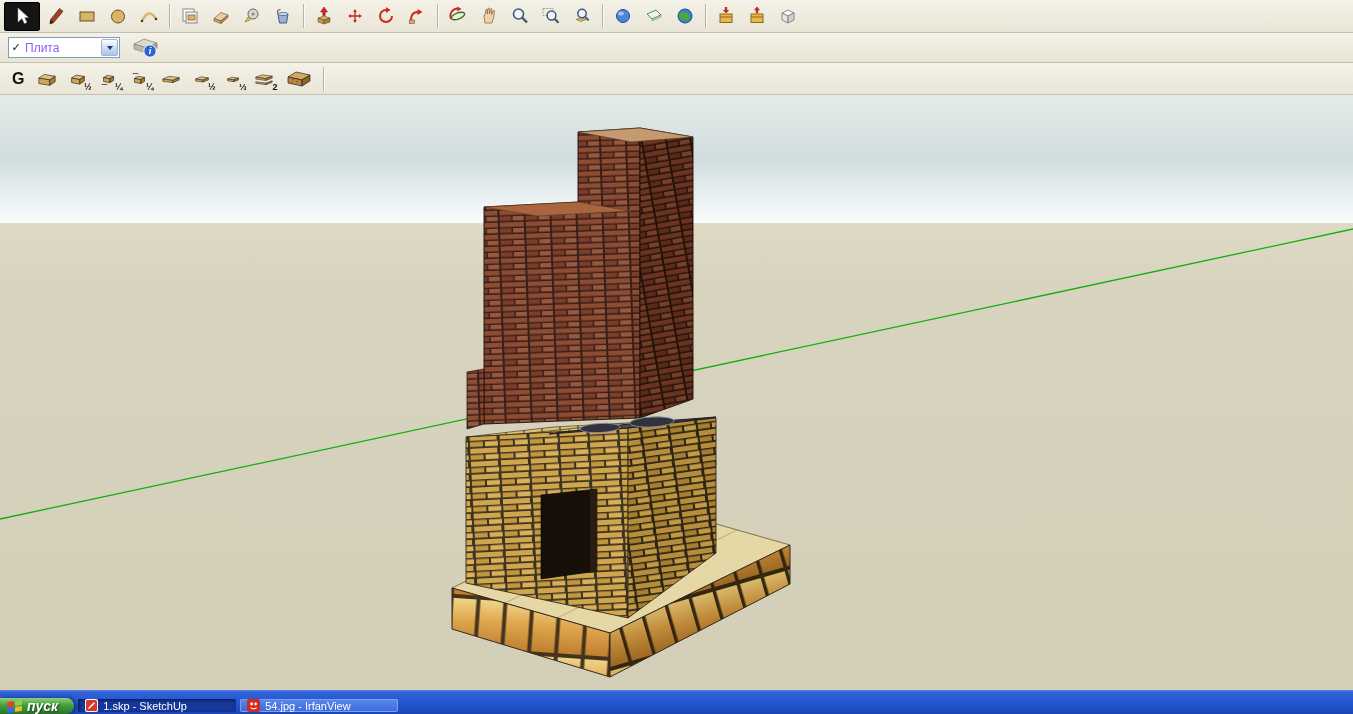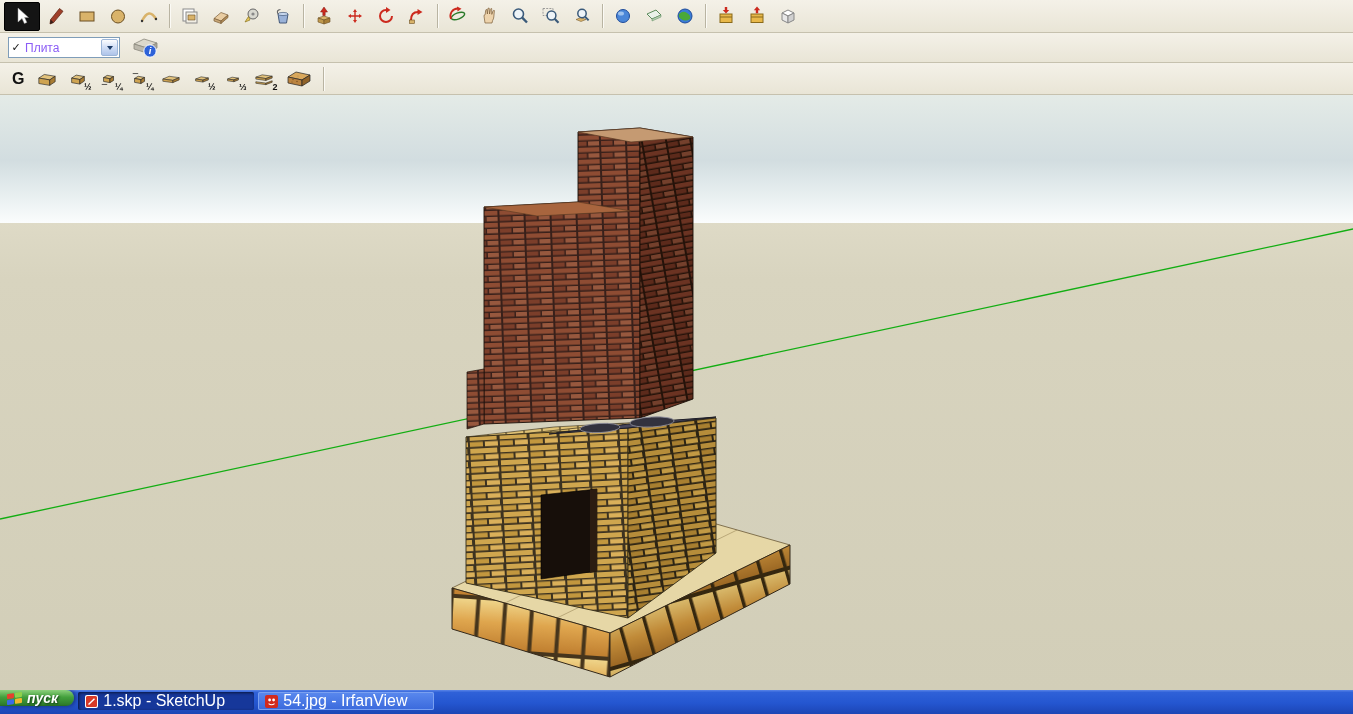--- a/index.html
+++ b/index.html
@@ -34,31 +34,31 @@
   
   .gmark{font-size:16px;font-weight:bold;color:#111;padding:0 7px 0 8px}
   .tbtn .frac{position:absolute;right:1px;bottom:-1px;font-size:9px;font-weight:bold;color:#111}
   .tbtn.wide{width:38px}
 
   
   .viewport{position:relative;flex:0 0 595px;height:595px;background:#d8d4bf}
   .viewport svg{position:absolute;left:0;top:0;width:1353px;height:595px;display:block}
 
   
-  .taskbar{height:24px;flex:0 0 24px;display:flex;align-items:flex-start;
+  .taskbar{height:24px;flex:0 0 24px;display:flex;align-items:flex-end;
            background:linear-gradient(#5a85e8 0%,#2f61d8 10%,#2456d0 55%,#1c45b4 100%);overflow:hidden}
   .start{display:flex;align-items:center;gap:5px;padding:0 16px 0 7px;
          background:linear-gradient(#8cd07c,#43a03c 45%,#2f7e2c 90%,#266824);
          border-radius:0 11px 11px 0;color:#fff;font-weight:bold;font-style:italic;font-size:14px;
          text-shadow:1px 1px 2px #123c16;box-shadow:2px 0 4px rgba(0,0,20,.45)}
   .flag{display:grid;grid-template-columns:7px 7px;grid-template-rows:5px 5px;gap:1px;transform:skewY(-8deg)}
   .flag i{display:block;border-radius:1px}
   .f-r{background:#e6402e}.f-g{background:#8fd14a}.f-b{background:#3a6ae8}.f-y{background:#f2b82e}
-  .task{display:flex;align-items:center;gap:5px;width:176px;margin:2px 0 2px 4px;padding:0 7px;
-        border-radius:2px;color:#fff;font-size:16px;white-space:nowrap;overflow:hidden}
+  .task{display:flex;align-items:center;gap:5px;width:158px;margin:2px 0 2px 4px;padding:0 7px;
+        border-radius:2px;color:#fff;font-size:11px;white-space:nowrap;overflow:hidden}
   .task.pressed{background:#16379a;box-shadow:inset 1px 1px 3px rgba(0,0,0,.6)}
   .task.normal{background:linear-gradient(#5a89ee,#3a69dc);box-shadow:inset 0 0 0 1px #7aa0f0}
   .task svg{width:13px;height:13px;flex:0 0 13px}
   .tray{margin-left:auto;display:flex;align-items:center;gap:7px;padding:0 11px 0 10px;
         background:linear-gradient(#2e66e2,#1c4cc6);border-left:1px solid #7aa0f0;color:#fff;font-size:11px}
   .lang{font-size:11px;font-weight:bold;padding-right:4px}
   .tray svg{width:14px;height:14px;display:block}
   .clock{font-size:11px;padding-left:3px}
 </style>
 </head>

